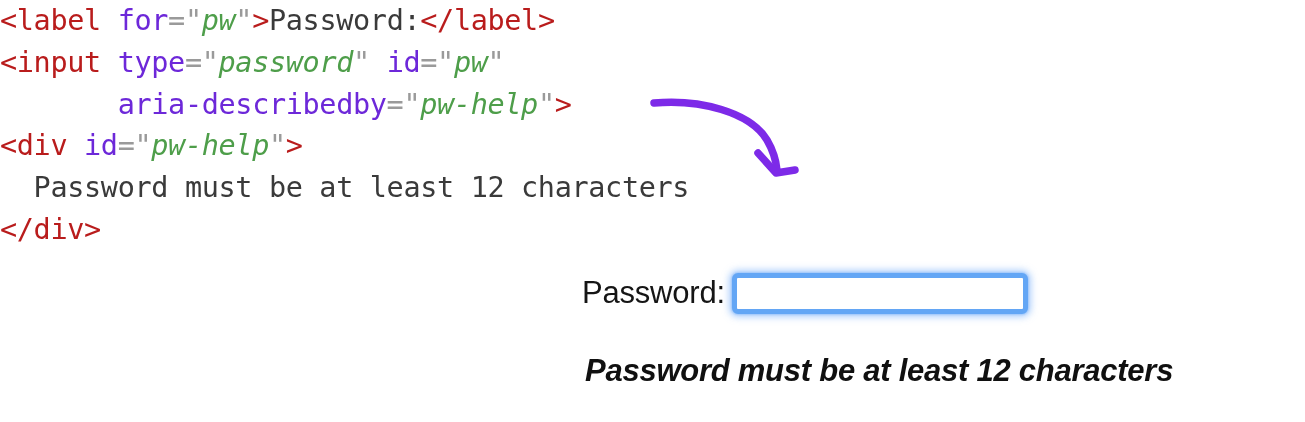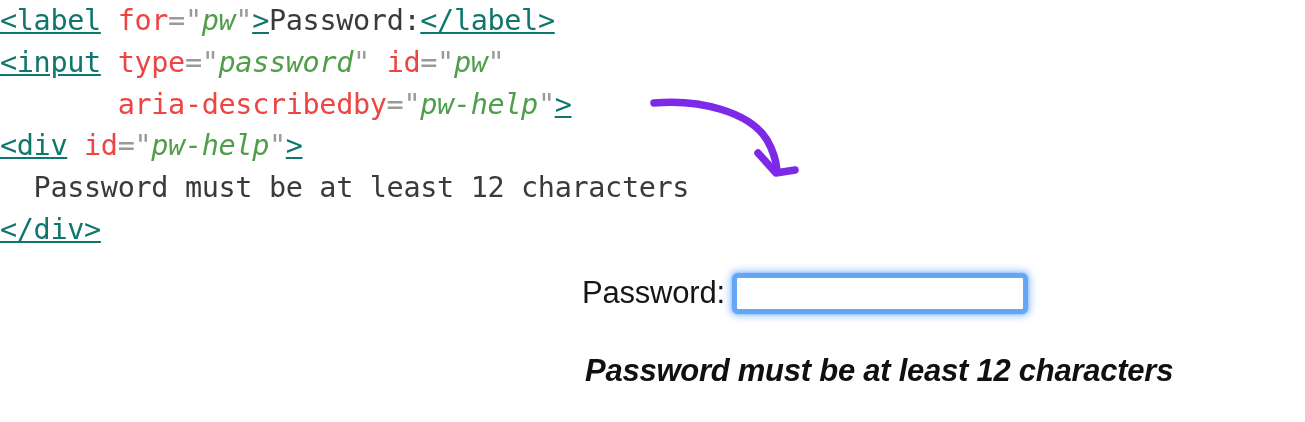--- a/index.html
+++ b/index.html
@@ -26,22 +26,22 @@
     font-size: 28.5px;
     line-height: 41.8px;
     letter-spacing: -0.35px;
     white-space: pre;
     color: #333333;
   }
   #code-block .line {
     height: 41.8px;
     white-space: pre;
   }
-  .tok-tag   { color: #0f766e; text-decoration: underline; }
-  .tok-attr  { color: #ef4444; }
+  .tok-tag   { color: #b91c1c; }
+  .tok-attr  { color: #6d28d9; }
   .tok-eq    { color: #9a9a9a; }
   .tok-quote { color: #9a9a9a; }
   .tok-val   { color: #4e9e4a; font-style: italic; }
   .tok-text  { color: #3a3a3a; }
 
   
   #annotation-arrow {
     position: absolute;
     left: 640px;
     top: 82px;

